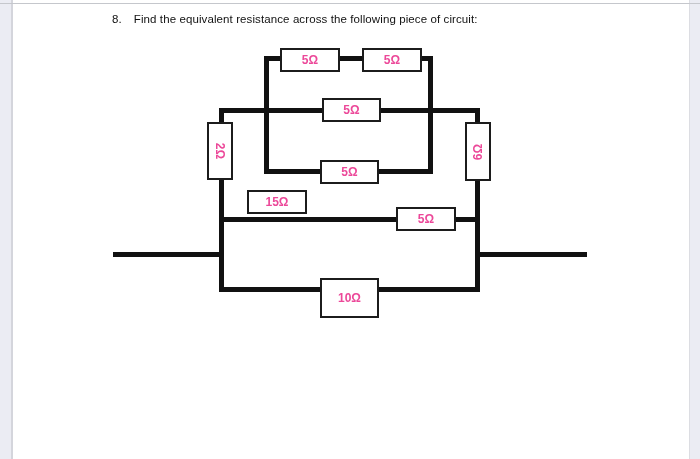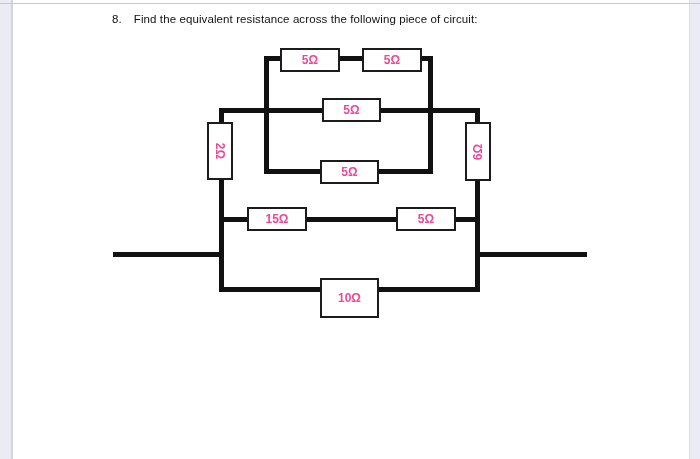--- a/index.html
+++ b/index.html
@@ -79,21 +79,21 @@
     </div>
     <div class="res" style="left:320px;top:160px;width:59px;height:24px;">
       <span class="lbl">5Ω</span>
     </div>
     <div class="res vert rot-cw" style="left:207px;top:122px;width:26px;height:58px;">
       <span class="lbl">2Ω</span>
     </div>
     <div class="res vert rot-ccw" style="left:465px;top:122px;width:26px;height:59px;">
       <span class="lbl">6Ω</span>
     </div>
-    <div class="res" style="left:247px;top:207px;width:60px;height:24px;">
+    <div class="res" style="left:247px;top:190px;width:60px;height:24px;">
       <span class="lbl">15Ω</span>
     </div>
     <div class="res" style="left:396px;top:207px;width:60px;height:24px;">
       <span class="lbl">5Ω</span>
     </div>
     <div class="res" style="left:320px;top:278px;width:59px;height:40px;">
       <span class="lbl">10Ω</span>
     </div>
 
   </div>

